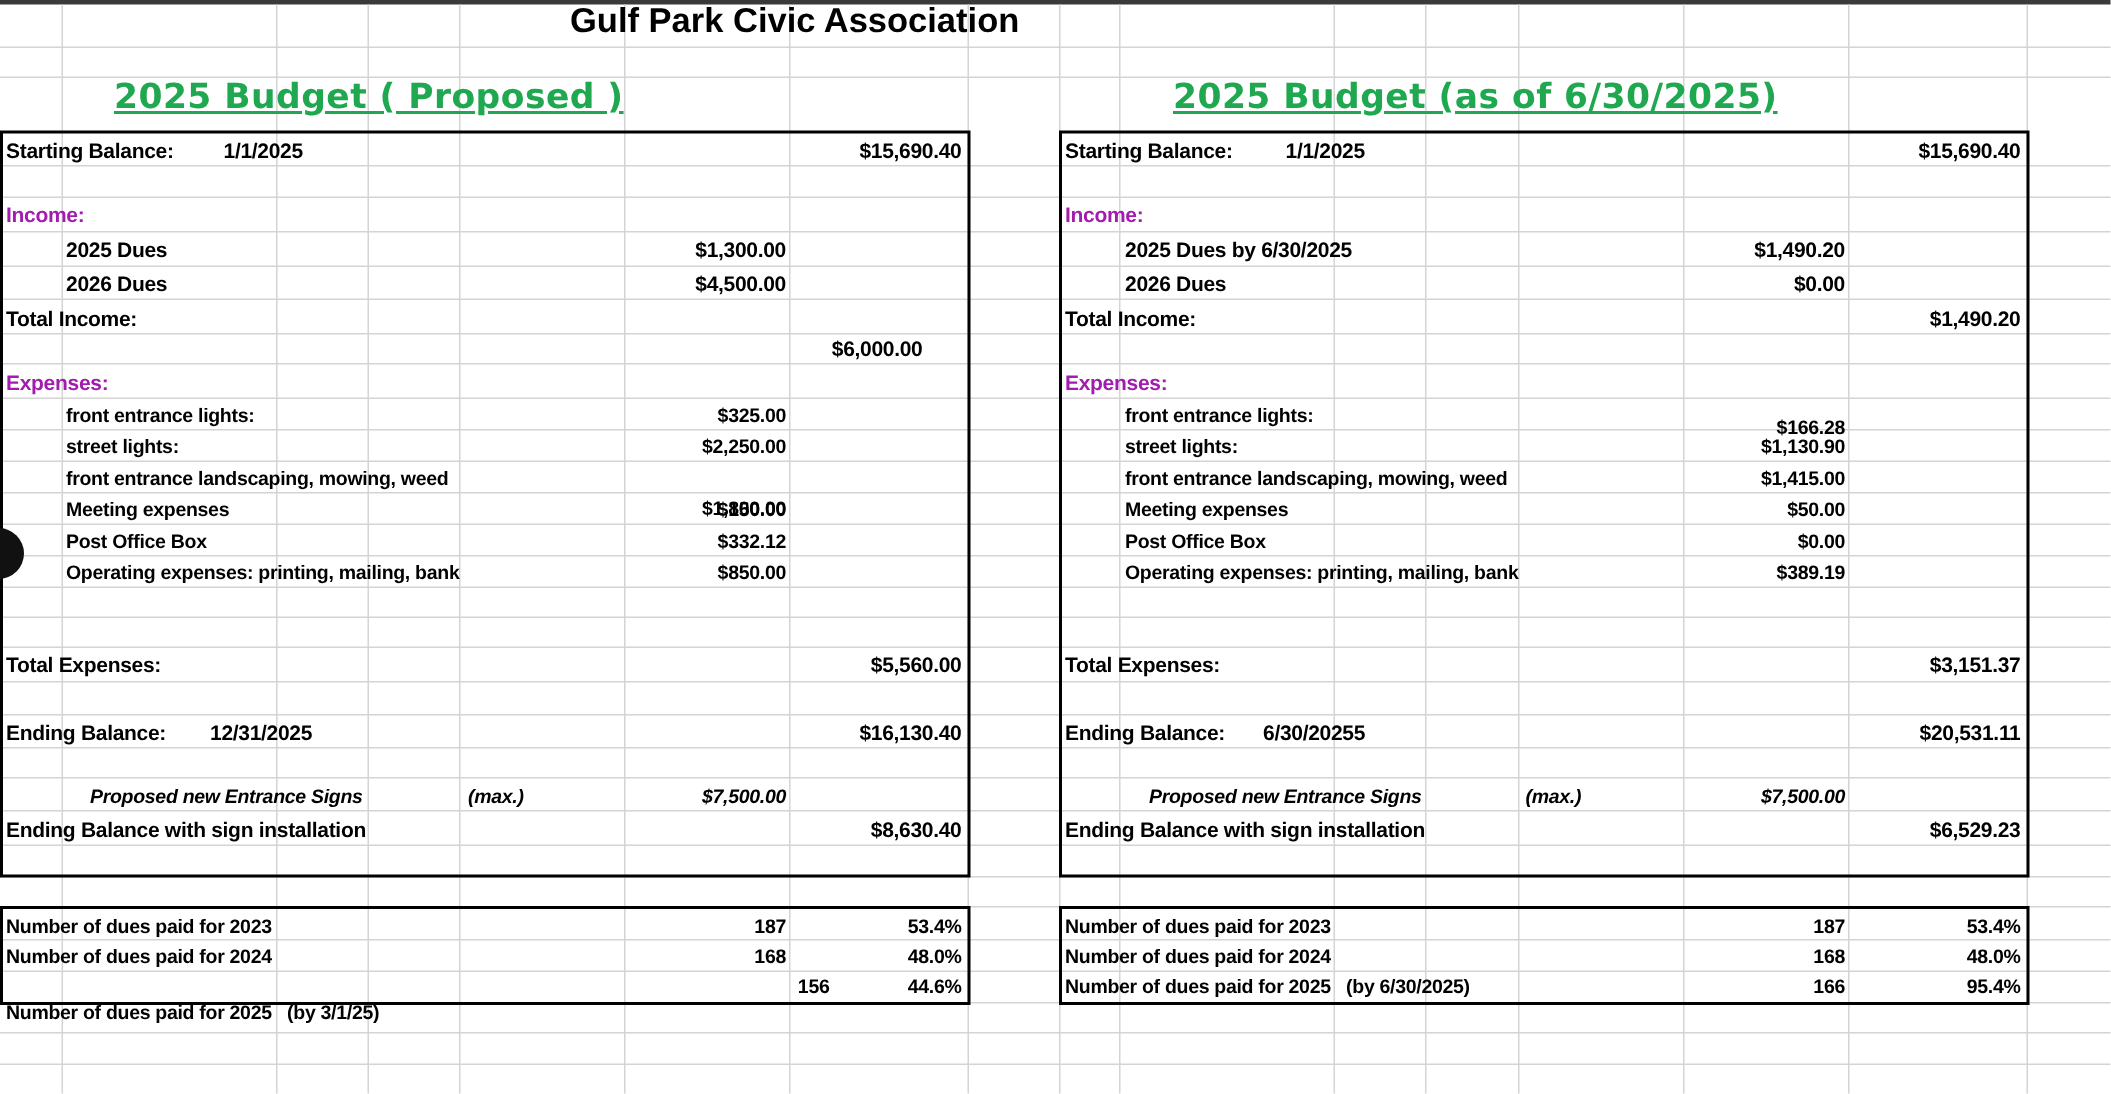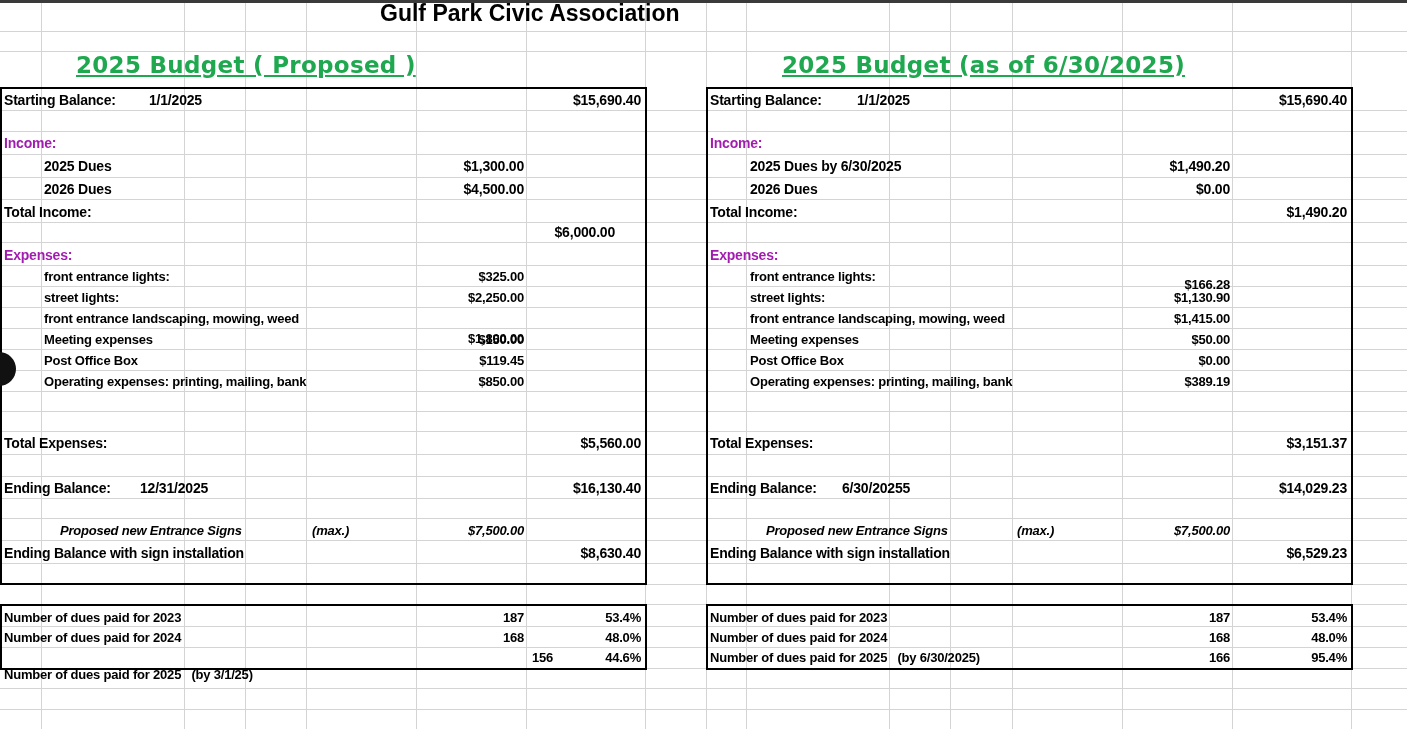--- a/index.html
+++ b/index.html
@@ -104,21 +104,21 @@
   <div class="cell txt green-h" style="left:4px; top:246px;">Expenses:</div>
   <div class="cell txt small" style="left:44px; top:268px;">front entrance lights:</div>
   <div class="cell txt small num" style="right:883px; top:268px;">$325.00</div>
   <div class="cell txt small" style="left:44px; top:289px;">street lights:</div>
   <div class="cell txt small num" style="right:883px; top:289px;">$2,250.00</div>
   <div class="cell txt small" style="left:44px; top:310px;">front entrance landscaping, mowing, weed</div>
   <div class="cell txt small num" style="right:883px; top:310px;margin-top:20px;">$1,800.00</div>
   <div class="cell txt small" style="left:44px; top:331px;">Meeting expenses</div>
   <div class="cell txt small num" style="right:883px; top:331px;">$150.00</div>
   <div class="cell txt small" style="left:44px; top:352px;">Post Office Box</div>
-  <div class="cell txt small num" style="right:883px; top:352px;">$119.45</div>
+  <div class="cell txt small num" style="right:883px; top:352px;">$332.12</div>
   <div class="cell txt small" style="left:44px; top:373px;">Operating expenses: printing, mailing, bank</div>
   <div class="cell txt small num" style="right:883px; top:373px;">$850.00</div>
 
   <div class="cell txt" style="left:4px; top:434px;">Total Expenses:</div>
   <div class="cell txt num" style="right:766px; top:434px;">$5,560.00</div>
 
   <div class="cell txt" style="left:4px; top:479px;">Ending Balance:</div>
   <div class="cell txt" style="left:140px; top:479px;">12/31/2025</div>
   <div class="cell txt num" style="right:766px; top:479px;">$16,130.40</div>
 
@@ -169,21 +169,21 @@
   <div class="cell txt small" style="left:750px; top:352px;">Post Office Box</div>
   <div class="cell txt small num" style="right:177px; top:352px;">$0.00</div>
   <div class="cell txt small" style="left:750px; top:373px;">Operating expenses: printing, mailing, bank</div>
   <div class="cell txt small num" style="right:177px; top:373px;">$389.19</div>
 
   <div class="cell txt" style="left:710px; top:434px;">Total Expenses:</div>
   <div class="cell txt num" style="right:60px; top:434px;">$3,151.37</div>
 
   <div class="cell txt" style="left:710px; top:479px;">Ending Balance:</div>
   <div class="cell txt" style="left:842px; top:479px;">6/30/20255</div>
-  <div class="cell txt num" style="right:60px; top:479px;">$14,029.23</div>
+  <div class="cell txt num" style="right:60px; top:479px;">$20,531.11</div>
 
   <div class="cell txt small italic" style="left:766px; top:522px;">Proposed new Entrance Signs</div>
   <div class="cell txt small italic" style="left:1017px; top:522px;">(max.)</div>
   <div class="cell txt small italic num" style="right:177px; top:522px;">$7,500.00</div>
   <div class="cell txt" style="left:710px; top:544px;">Ending Balance with sign installation</div>
   <div class="cell txt num" style="right:60px; top:544px;">$6,529.23</div>
 
   <div class="box" style="left:706px; top:604px; width:643px; height:62px;"></div>
   <div class="cell txt small" style="left:710px; top:609px;">Number of dues paid for 2023</div>
   <div class="cell txt small num" style="right:177px; top:609px;">187</div>

